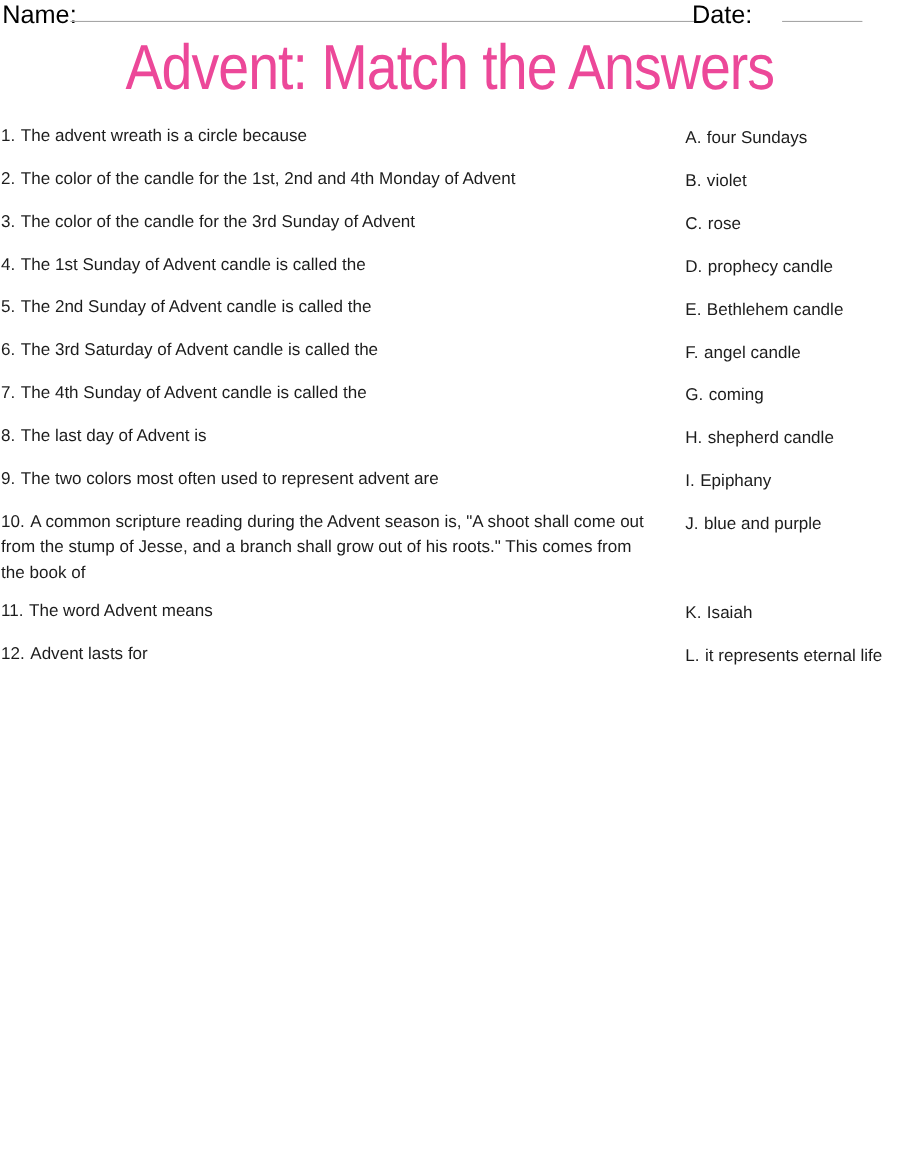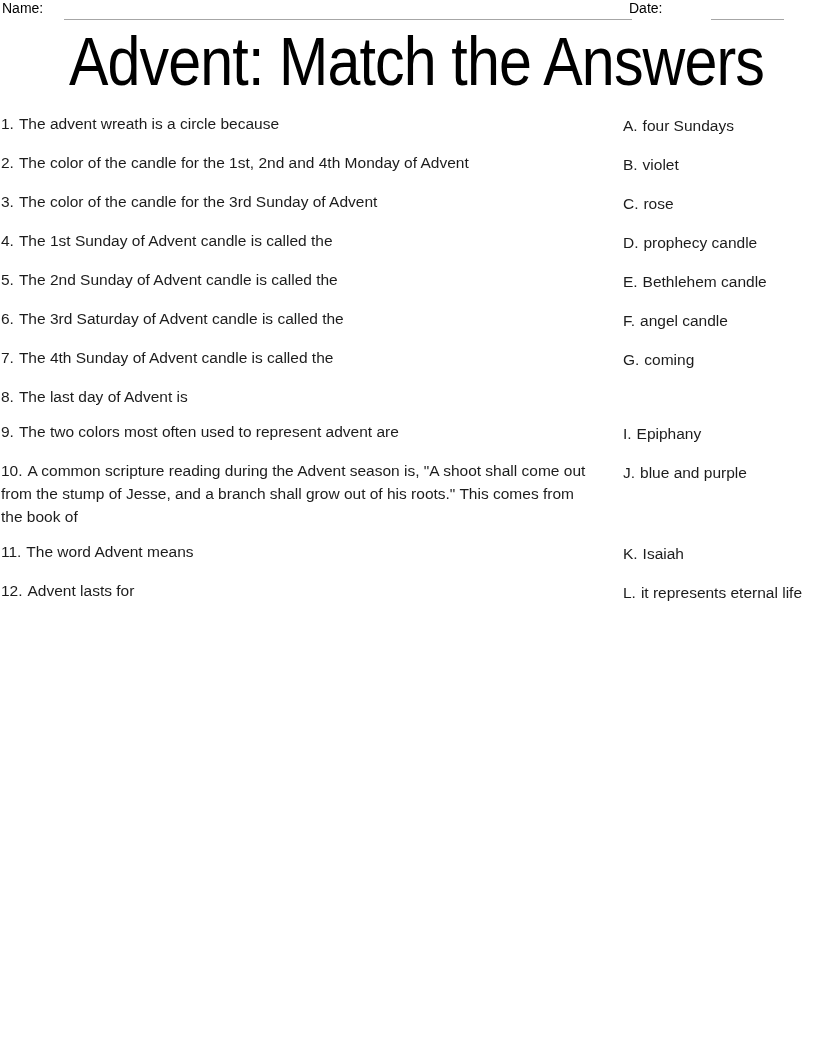--- a/index.html
+++ b/index.html
@@ -18,43 +18,43 @@
     position: relative;
     width: 816px;
     height: 1056px;
     box-sizing: border-box;
     padding-left: 1px;
   }
   
   .header {
     position: relative;
     height: 22px;
-    font-size: 14px;
+    font-size: 23px;
     color: #000000;
     text-align: right;
   }
   .hdr-label { position: absolute; top: 0; }
   .name-label { left: 1px; }
   .date-label { left: 628px; }
   .blank-line {
     position: absolute;
     top: 19px;
     border-bottom: 1.5px solid #a6a6a6;
     height: 0;
   }
   .name-line { left: 63px;  width: 568px; }
   .date-line { left: 710px; width: 73px;  }
   
   .title {
     margin: 8px 0 0 0;
-    text-align: right;
-    font-size: 68px;
+    text-align: center;
+    font-size: 58px;
     font-weight: 400;
     line-height: 63px;
-    color: #000000;
+    color: #ec4899;
   }
   .title-inner {
     display: inline-block;
     transform: scaleX(0.87);
     transform-origin: 50% 50%;
     white-space: nowrap;
     letter-spacing: -1px;
   }
   
   .match-list {
@@ -118,20 +118,21 @@
     <p class="a"><span class="alet">F.</span><span class="atext">angel candle</span></p>
   </div>
 
   <div class="row">
     <p class="q"><span class="qnum">7.</span><span class="qtext">The 4th Sunday of Advent candle is called the</span></p>
     <p class="a"><span class="alet">G.</span><span class="atext">coming</span></p>
   </div>
 
   <div class="row">
     <p class="q"><span class="qnum">8.</span><span class="qtext">The last day of Advent is</span></p>
+    <p class="a"><span class="alet">H.</span><span class="atext">shepherd candle</span></p>
   </div>
 
   <div class="row">
     <p class="q"><span class="qnum">9.</span><span class="qtext">The two colors most often used to represent advent are</span></p>
     <p class="a"><span class="alet">I.</span><span class="atext">Epiphany</span></p>
   </div>
 
   <div class="row">
     <p class="q"><span class="qnum">10.</span><span class="qtext">A common scripture reading during the Advent season is, "A shoot shall come out from the stump of Jesse, and a branch shall grow out of his roots." This comes from the book of</span></p>
     <p class="a"><span class="alet">J.</span><span class="atext">blue and purple</span></p>

